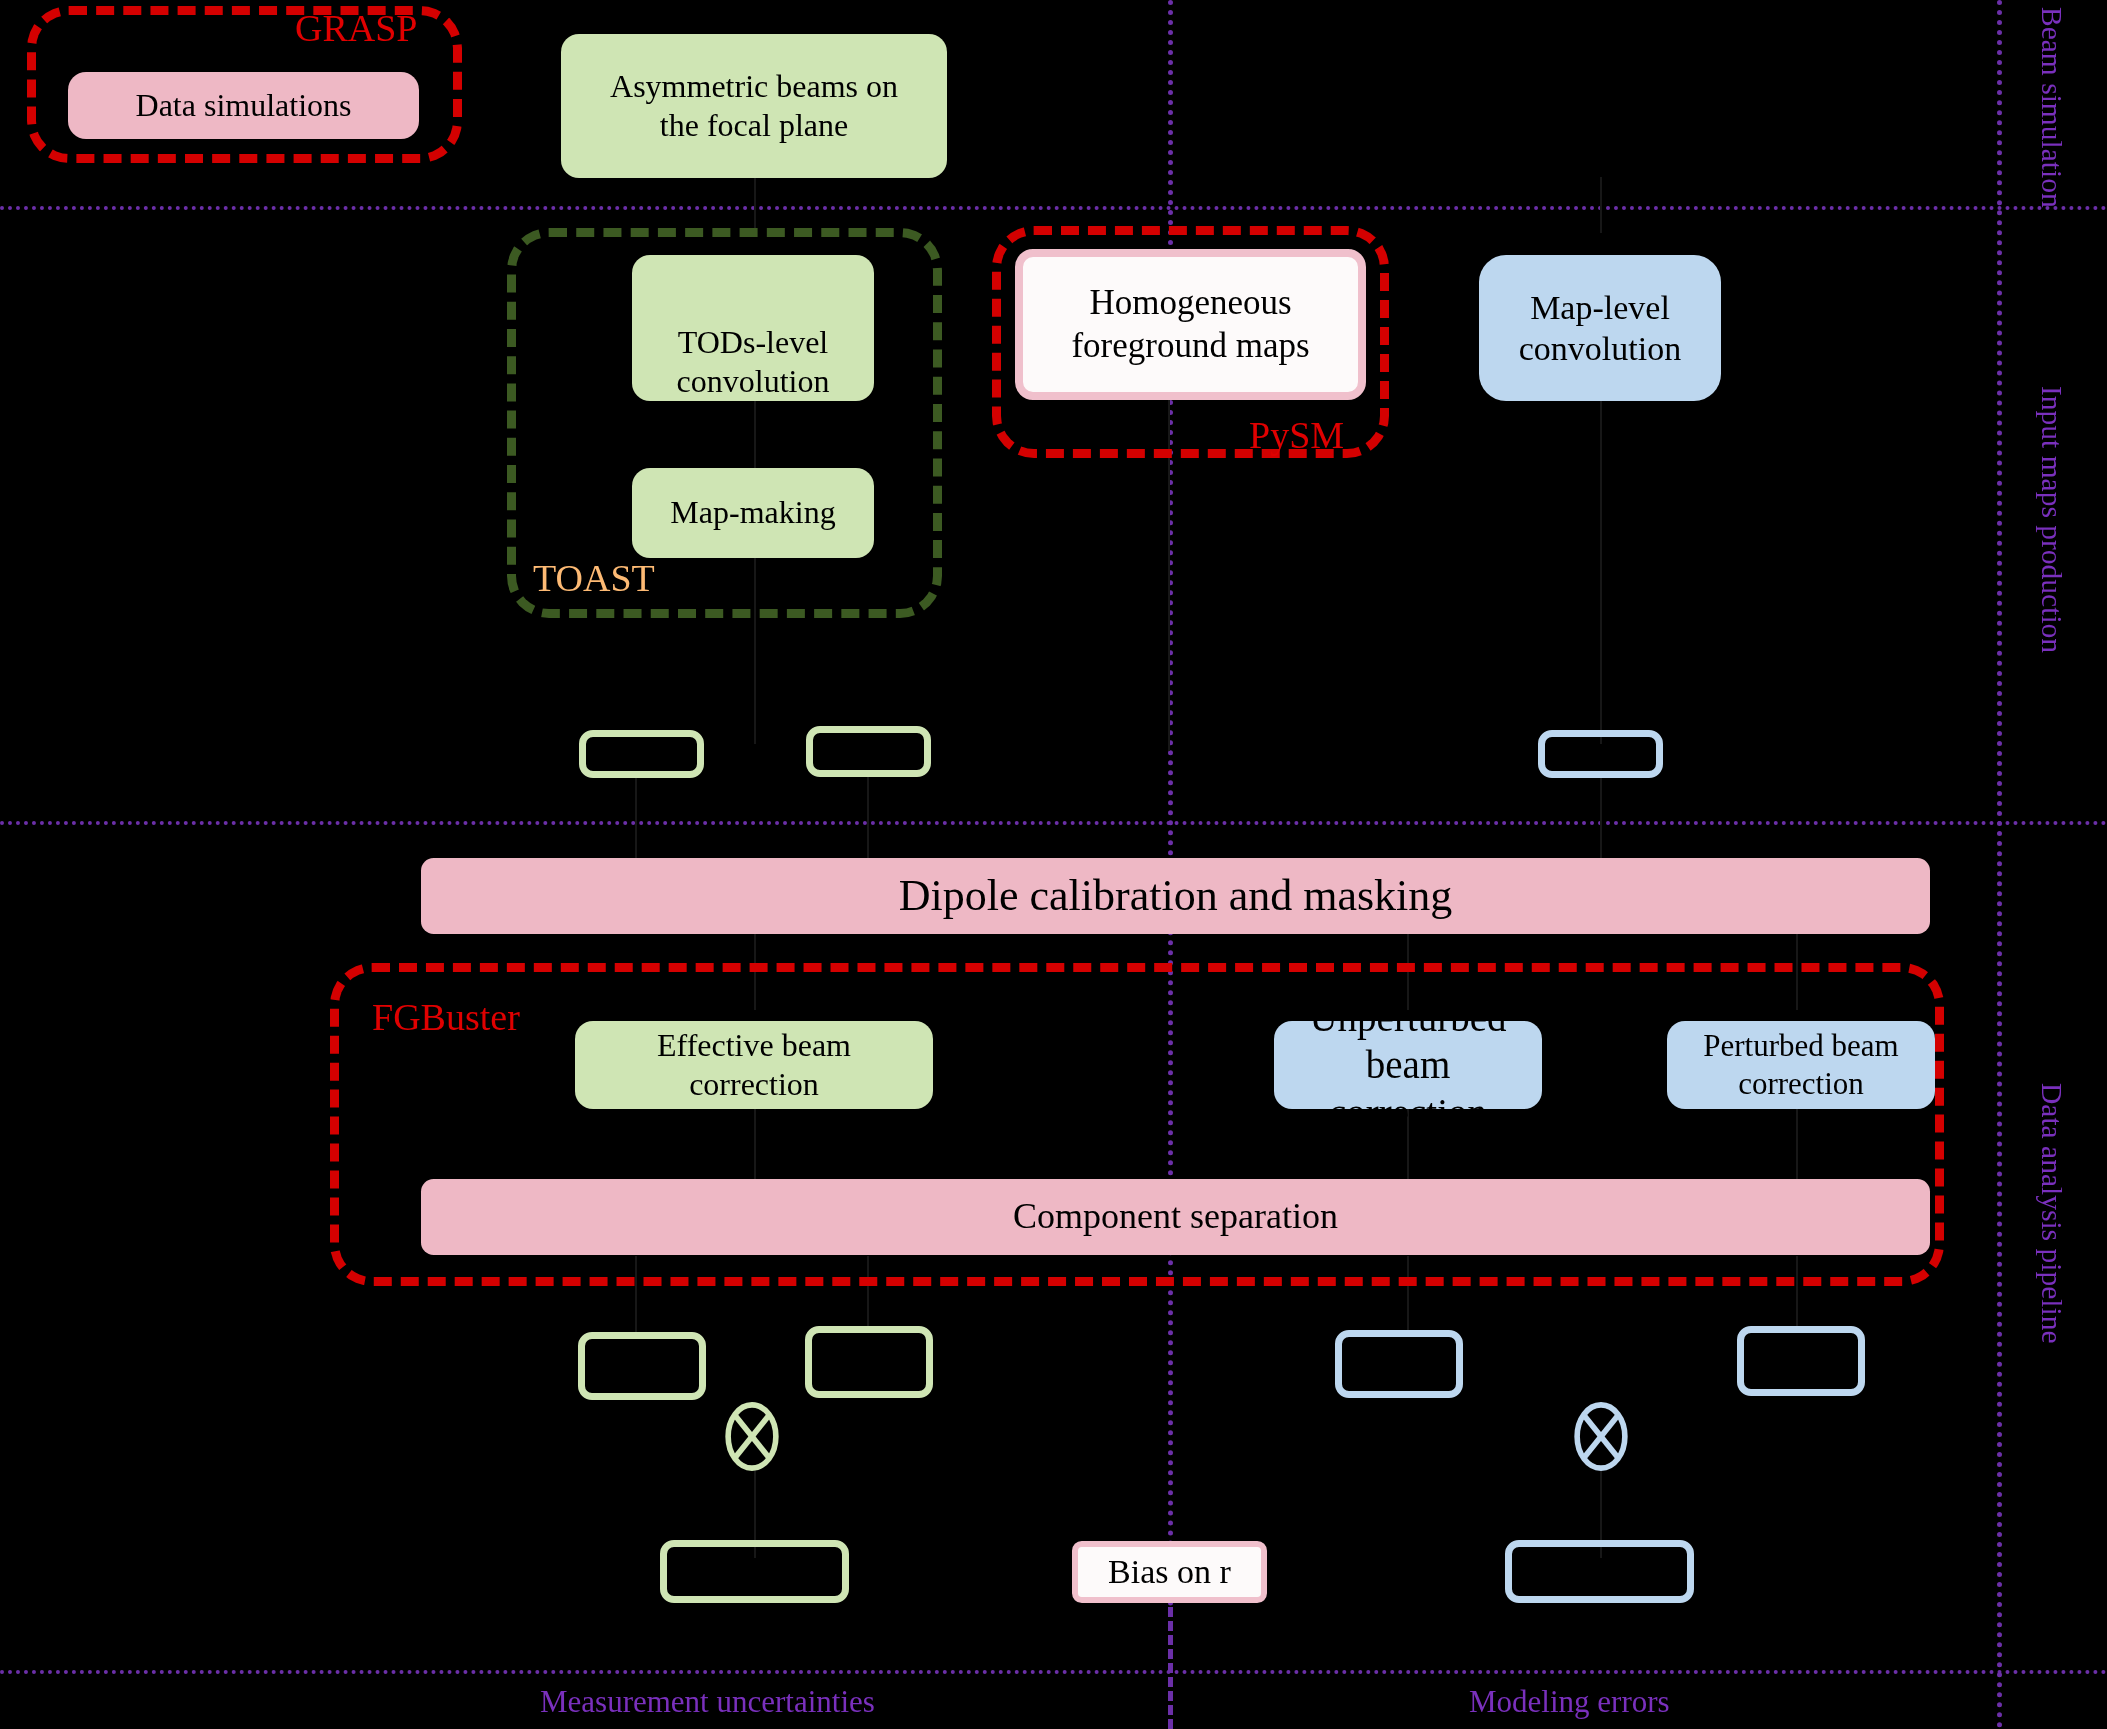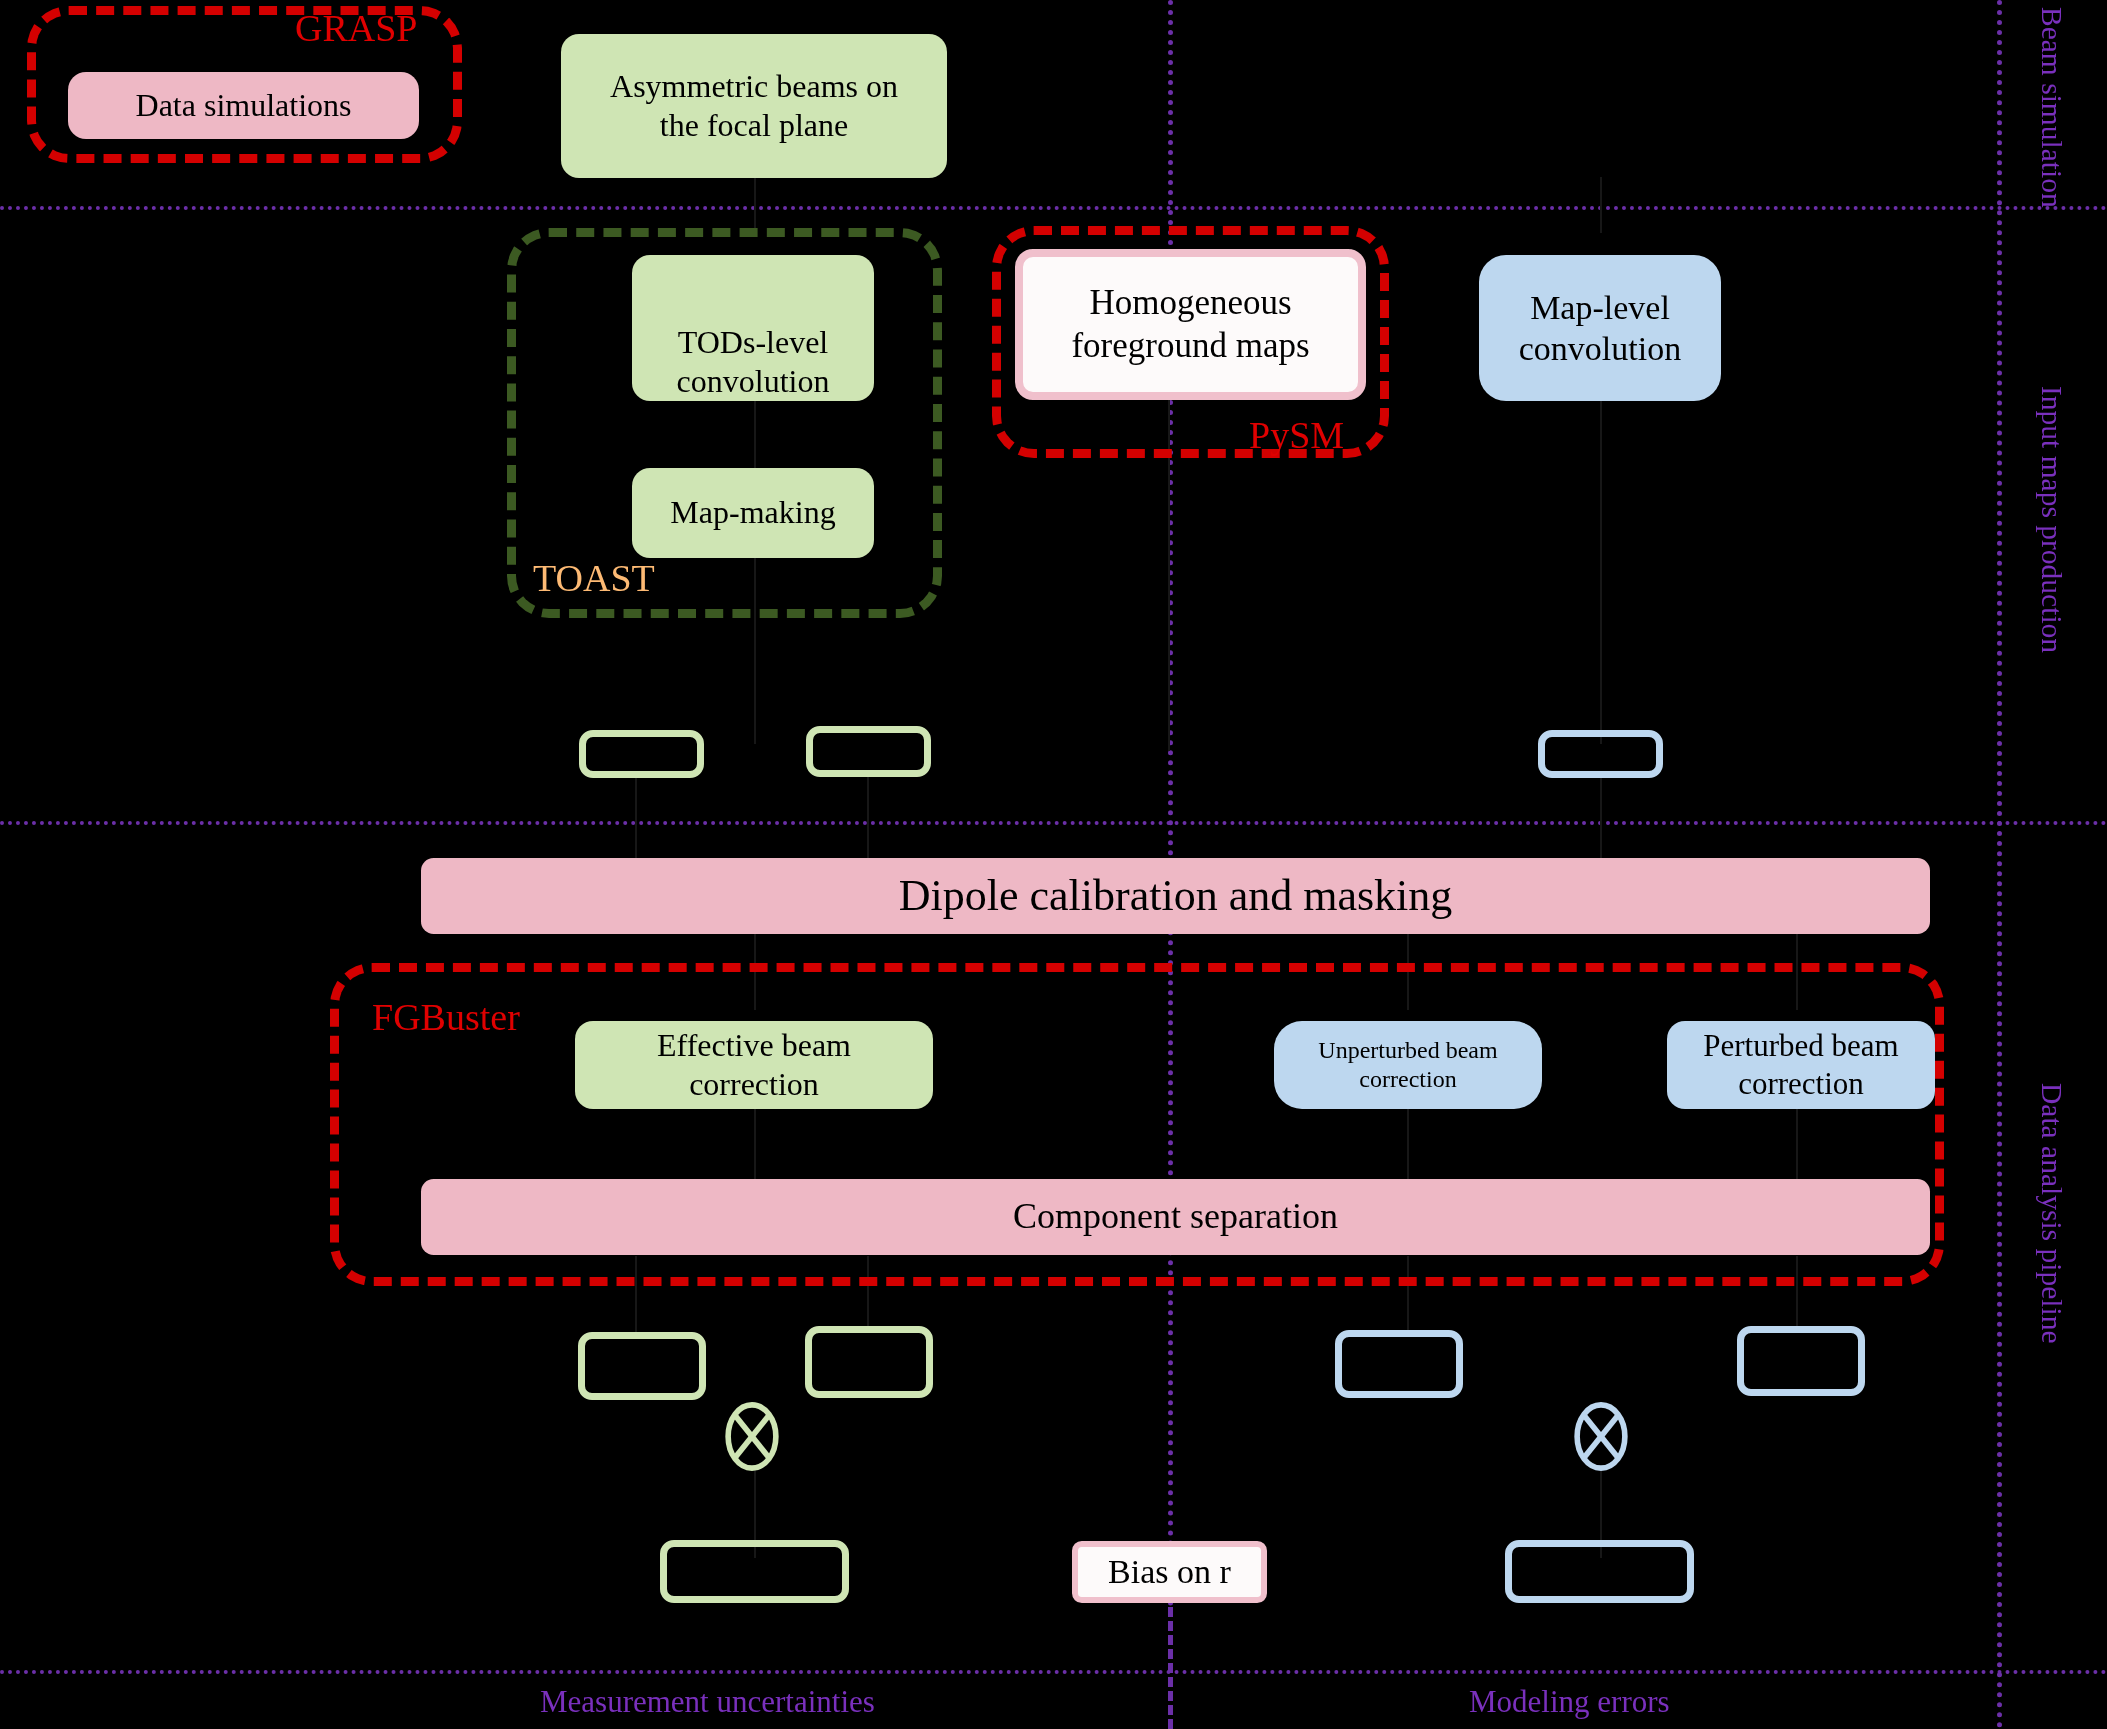--- a/index.html
+++ b/index.html
@@ -185,21 +185,21 @@
     <span>Dipole calibration and masking</span>
   </div>
 
   <div class="group grp-red" style="left:330px; top:963px; width:1614px; height:323px;"></div>
   <div class="group-label lbl-red" style="left:372px; top:995px;">FGBuster</div>
 
   <div class="node fill-green" style="left:575px; top:1021px; width:358px; height:88px; font-size:32px; padding:0 28px;">
     <span>Effective beam correction</span>
   </div>
 
-  <div class="node fill-blue" style="left:1274px; top:1021px; width:268px; height:88px; font-size:24px; padding:0 11.2px;border-radius:28px;">
+  <div class="node fill-blue" style="left:1274px; top:1021px; width:268px; height:88px; font-size:39px; padding:0 11.2px;">
     <span>Unperturbed beam correction</span>
   </div>
 
   <div class="node fill-pink" style="left:421px; top:1179px; width:1509px; height:76px; font-size:36px; border-radius:12.6px;">
     <span>Component separation</span>
   </div>
 
   <div class="node fill-blue" style="left:1667px; top:1021px; width:268px; height:88px; font-size:31px; padding:0 11.2px;">
     <span>Perturbed beam correction</span>
   </div>

